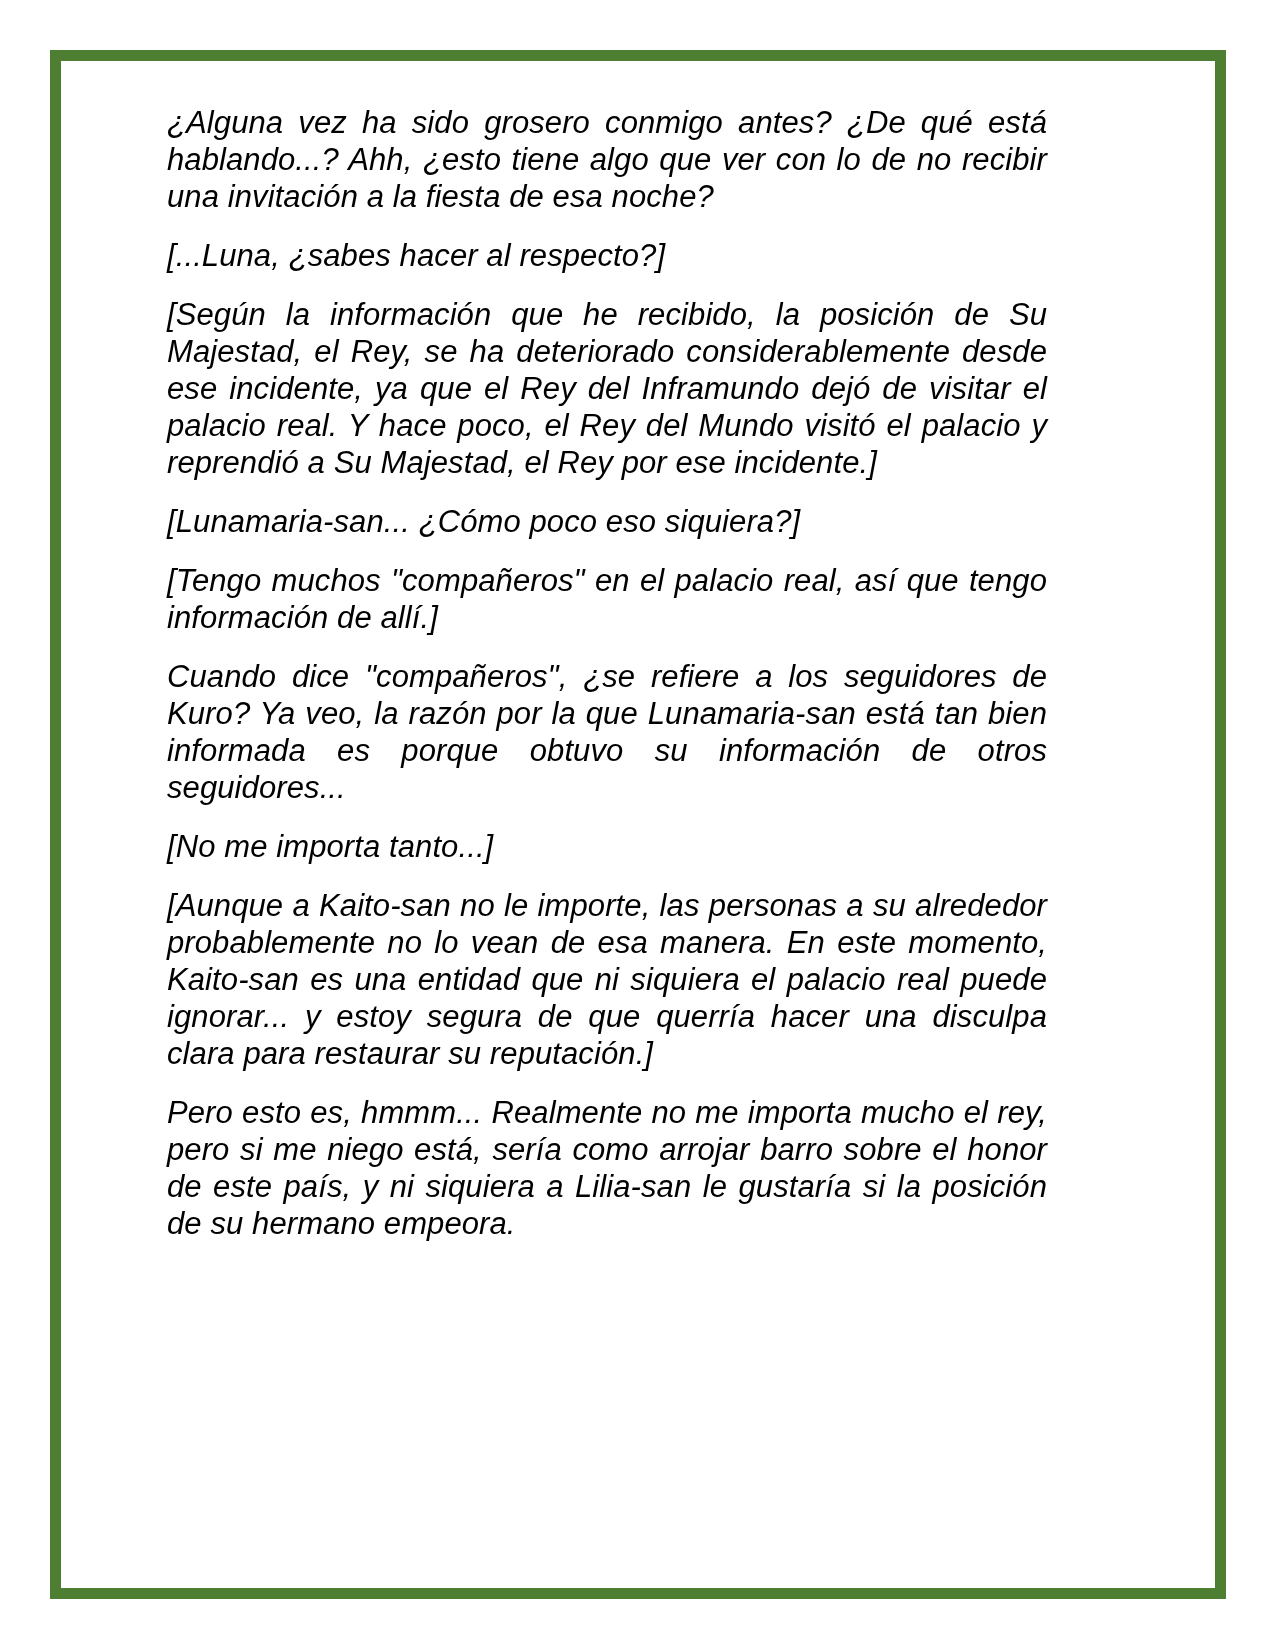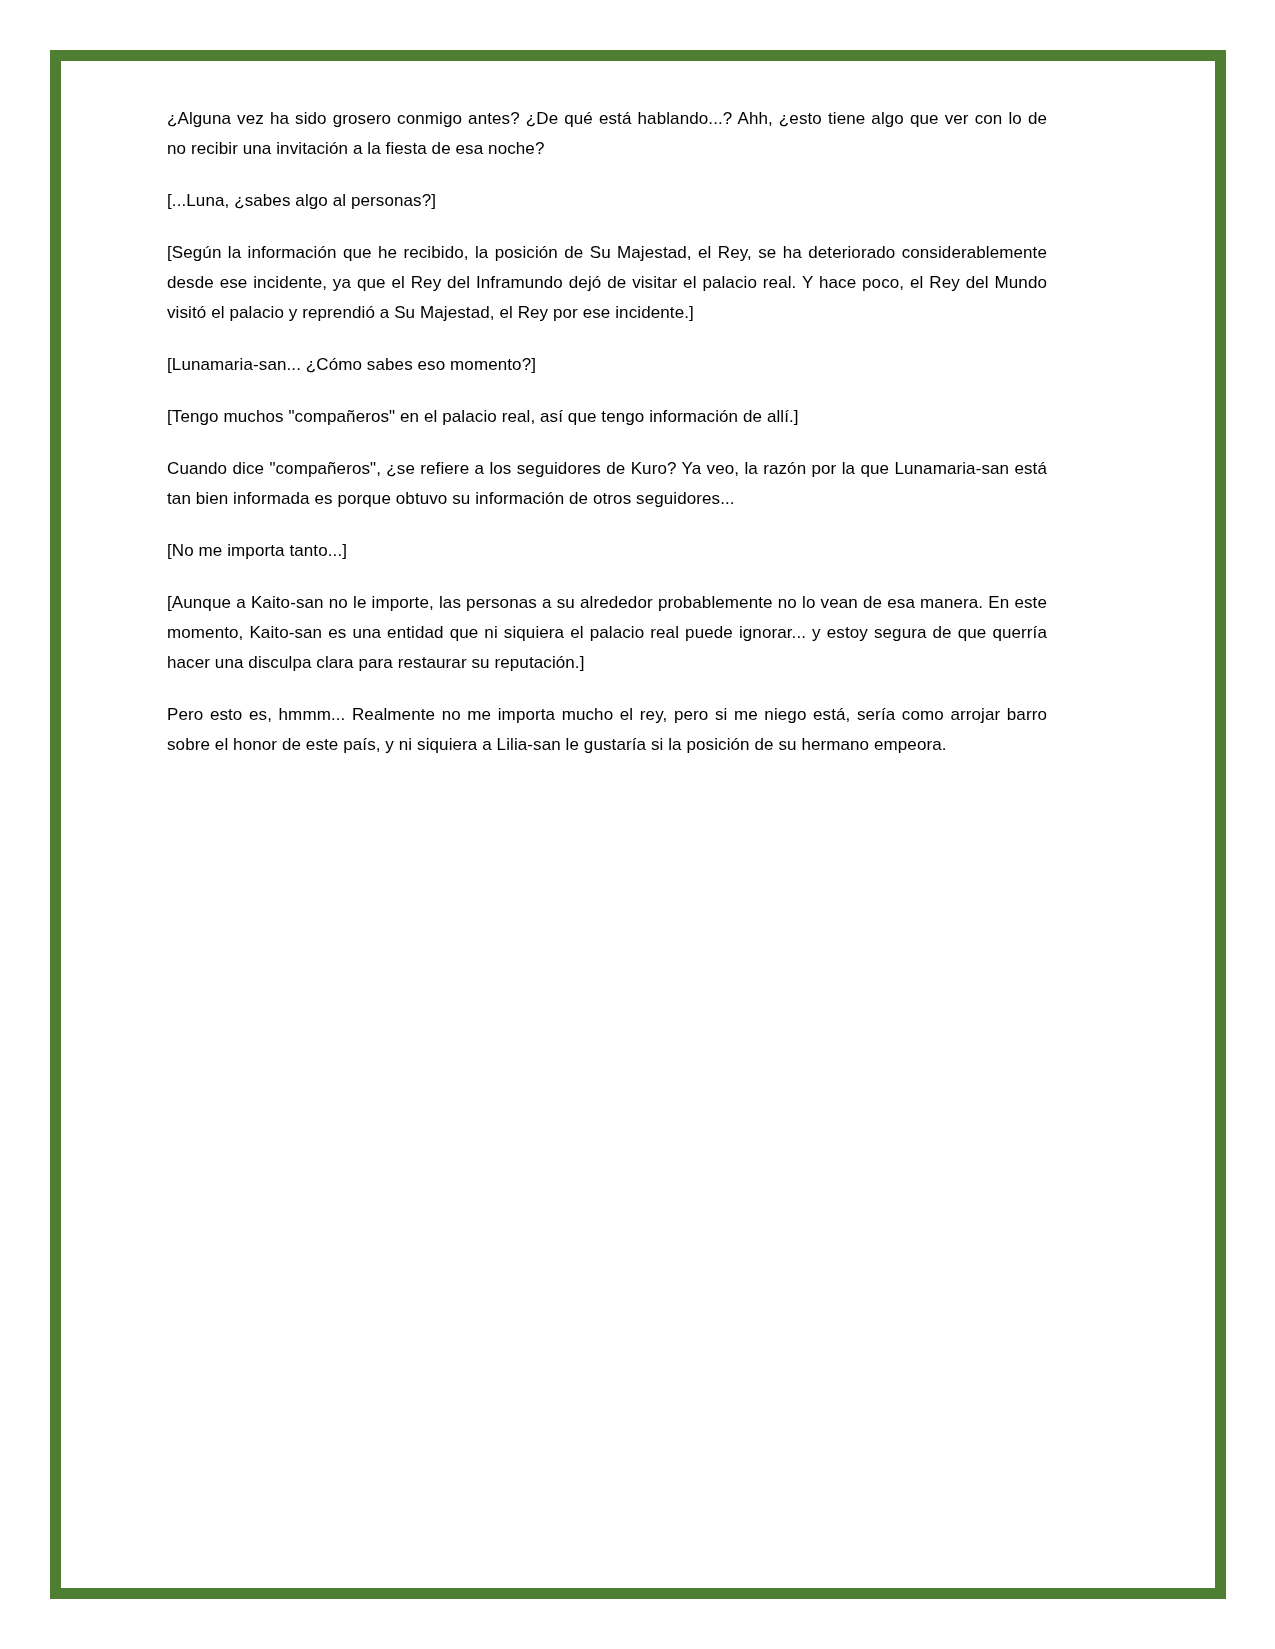--- a/index.html
+++ b/index.html
@@ -48,47 +48,48 @@
   .content {
     position: absolute;
     left: 167px;
     top: 104px;
     width: 880px;
   }
 
   .para {
     margin: 0 0 22px 0;
     padding: 0;
-    font-size: 17px;
-    line-height: 30px;
+    font-size: 31px;
+    line-height: 37px;
     color: #000000;
     text-align: justify;
     text-justify: inter-word;
     letter-spacing: 0.1px;
     word-spacing: 0px;
+    font-style: italic;
   }
 
   .para:last-child {
     margin-bottom: 0;
   }
 
   
 </style>
 </head>
 <body>
 
 <div class="page">
   <div class="page-frame">
     <div class="page-frame-inner"></div>
   </div>
 
   <div class="content">
     <p class="para">¿Alguna vez ha sido grosero conmigo antes? ¿De qué está hablando...? Ahh, ¿esto tiene algo que ver con lo de no recibir una invitación a la fiesta de esa noche?</p>
-    <p class="para">[...Luna, ¿sabes algo al personas?]</p>
+    <p class="para">[...Luna, ¿sabes hacer al respecto?]</p>
     <p class="para">[Según la información que he recibido, la posición de Su Majestad, el Rey, se ha deteriorado considerablemente desde ese incidente, ya que el Rey del Inframundo dejó de visitar el palacio real. Y hace poco, el Rey del Mundo visitó el palacio y reprendió a Su Majestad, el Rey por ese incidente.]</p>
-    <p class="para">[Lunamaria-san... ¿Cómo sabes eso momento?]</p>
+    <p class="para">[Lunamaria-san... ¿Cómo poco eso siquiera?]</p>
     <p class="para">[Tengo muchos "compañeros" en el palacio real, así que tengo información de allí.]</p>
     <p class="para">Cuando dice "compañeros", ¿se refiere a los seguidores de Kuro? Ya veo, la razón por la que Lunamaria-san está tan bien informada es porque obtuvo su información de otros seguidores...</p>
     <p class="para">[No me importa tanto...]</p>
     <p class="para">[Aunque a Kaito-san no le importe, las personas a su alrededor probablemente no lo vean de esa manera. En este momento, Kaito-san es una entidad que ni siquiera el palacio real puede ignorar... y estoy segura de que querría hacer una disculpa clara para restaurar su reputación.]</p>
     <p class="para">Pero esto es, hmmm... Realmente no me importa mucho el rey, pero si me niego está, sería como arrojar barro sobre el honor de este país, y ni siquiera a Lilia-san le gustaría si la posición de su hermano empeora.</p>
   </div>
 </div>
 
 </body></html>

